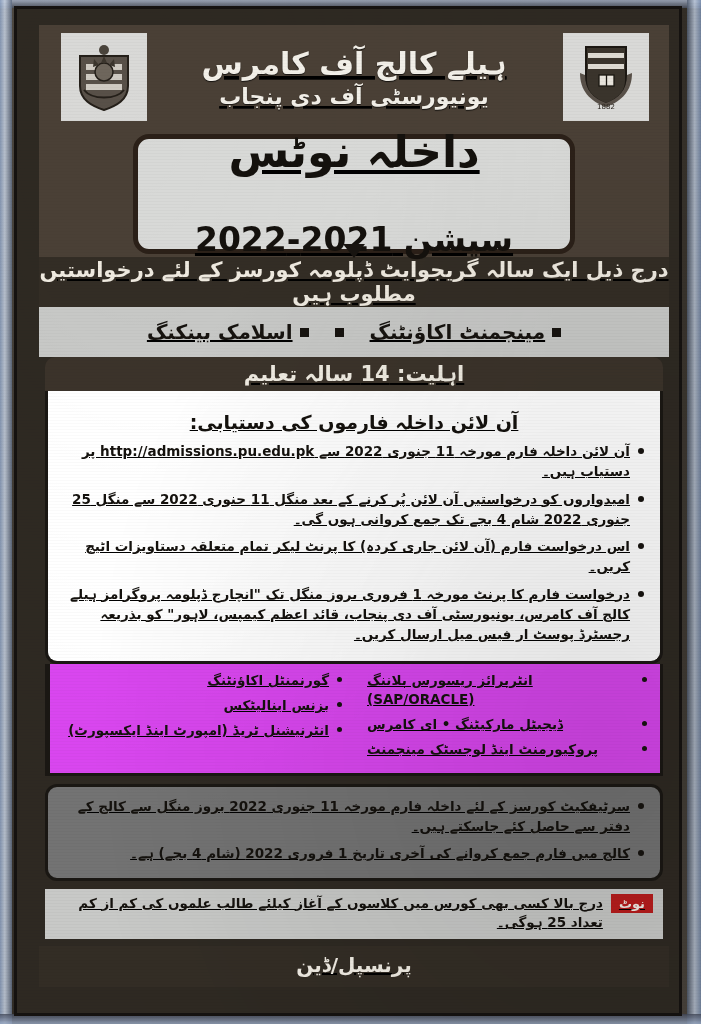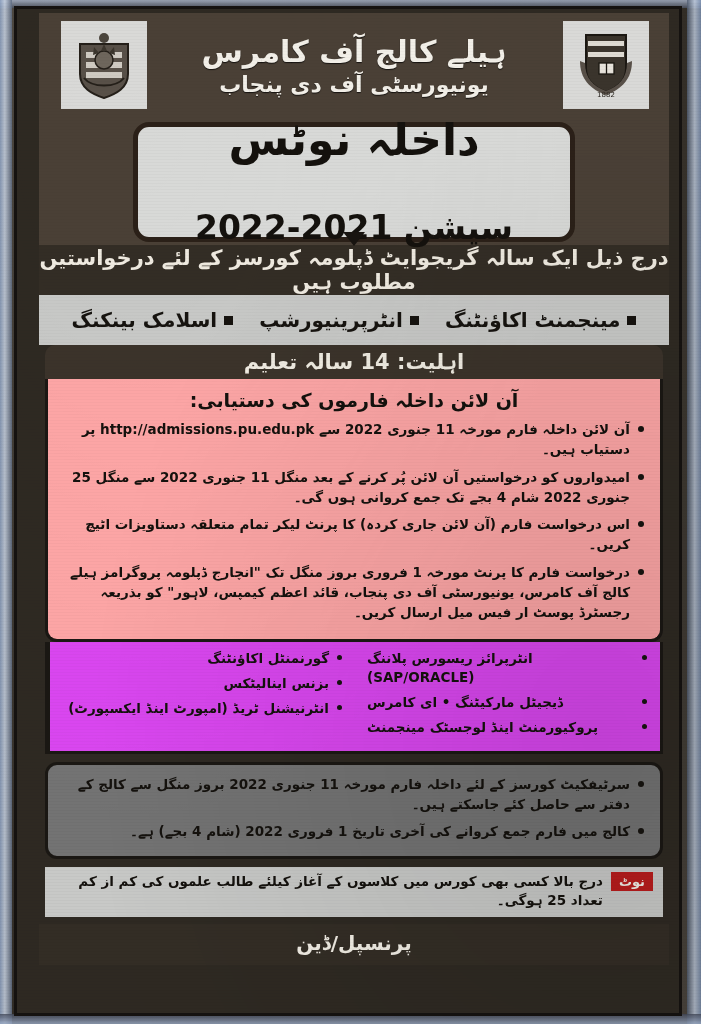--- a/index.html
+++ b/index.html
@@ -25,22 +25,23 @@
     background:linear-gradient(0deg,#9fb0cc 0%,#43495a 100%);opacity:.8;}
 
   .ad{
     position:absolute;left:14px;top:6px;width:668px;height:1010px;
     background:#2e2922;
     border:3px solid #151210;
     box-sizing:border-box;
     overflow:hidden;
   }
   .inner{
-    position:absolute;left:22px;top:4px;width:630px;height:854px;
+    position:absolute;left:22px;top:16px;width:630px;height:854px;
     box-sizing:border-box;
+    text-decoration:underline;
   }
 
   
   .darkband{
     background:#332d25;color:#efeae0;
     text-align:center;
     font-weight:bold;
     direction:rtl;
   }
   .lightband{
@@ -97,24 +98,24 @@
   
   .elig{
     height:34px;display:flex;align-items:center;justify-content:center;
     font-size:21px;background:#3b332a;color:#f0ece2;font-weight:bold;direction:rtl;
     border-top-left-radius:10px;border-top-right-radius:10px;
     margin:0 6px;
   }
 
   
   .card{
-    margin:0 6px;background:#fca5a5;color:#14110d;
+    margin:0 6px;background:#ffffff;color:#14110d;
     border:3px solid #1a1713;border-top:none;
     border-bottom-left-radius:12px;border-bottom-right-radius:12px;
-    padding:8px 14px 10px 14px;direction:rtl;
+    padding:18px 14px 10px 14px;direction:rtl;
   }
   .card-title{text-align:center;font-size:19px;font-weight:bold;margin:2px 0 8px;}
   ul.bul{list-style:none;margin:0;padding:0;}
   ul.bul li{
     position:relative;padding-right:16px;margin-bottom:7px;
     font-size:13.5px;line-height:1.5;text-align:right;font-weight:bold;
   }
   ul.bul li::before{
     content:"";position:absolute;right:2px;top:7px;
     width:6px;height:6px;border-radius:50%;background:#16130f;
@@ -239,21 +240,20 @@
 
     <div class="darkband band-diploma">درج ذیل ایک سالہ گریجوایٹ ڈپلومہ کورسز کے لئے درخواستیں مطلوب ہیں</div>
 
     <div class="lightband courses-row">
       <div class="itm">
         <span class="sq"></span>
         <span>مینجمنٹ اکاؤنٹنگ</span>
       </div>
       <div class="itm">
         <span class="sq"></span>
-        <span>انٹرپرینیورشپ</span>
       </div>
       <div class="itm">
         <span class="sq"></span>
         <span>اسلامک بینکنگ</span>
       </div>
     </div>
 
     <div class="elig">اہلیت: 14 سالہ تعلیم</div>
 
     <div class="card">

